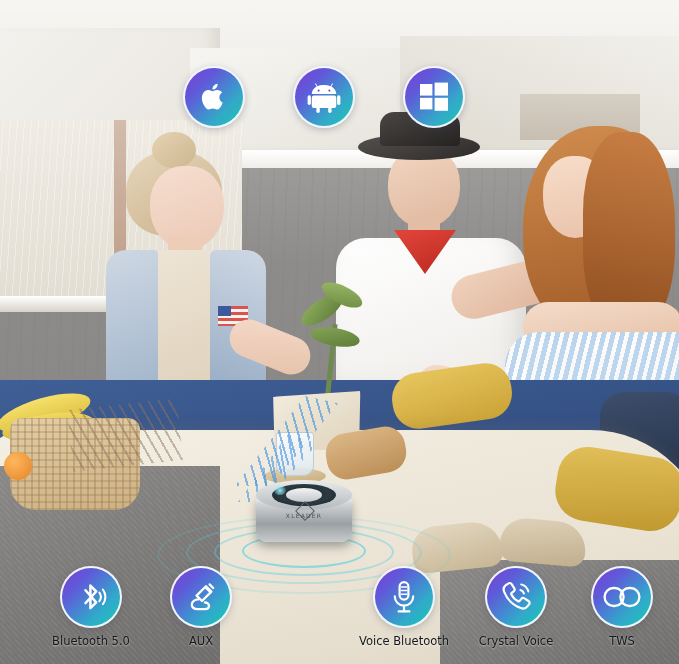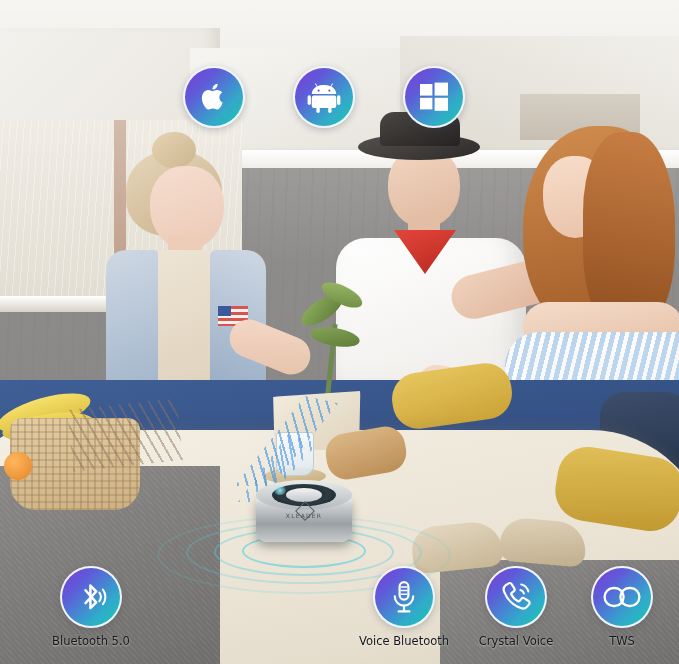--- a/index.html
+++ b/index.html
@@ -498,20 +498,33 @@
       <div class="circle">
         <svg width="32" height="34" viewBox="0 0 32 34" aria-hidden="true">
           <path d="M10.5 10.2 21.2 22.4 15.4 28.2V5.6l5.8 5.9L10.5 23.2" fill="none" stroke="#ffffff" stroke-width="2.5" stroke-linecap="round" stroke-linejoin="round"></path>
           <path d="M24.4 12.6a7.4 7.4 0 0 1 0 8.6" fill="none" stroke="#ffffff" stroke-width="2.1" stroke-linecap="round"></path>
           <path d="M27.9 9.6a12 12 0 0 1 0 14.6" fill="none" stroke="#ffffff" stroke-width="2.1" stroke-linecap="round"></path>
         </svg>
       </div>
       <div class="flabel">Bluetooth 5.0</div>
     </div>
 
+    <div class="feature" id="feat-1">
+      <div class="circle">
+        <svg width="34" height="34" viewBox="0 0 34 34" aria-hidden="true">
+          <g fill="none" stroke="#ffffff" stroke-width="2.3" stroke-linecap="round" stroke-linejoin="round">
+            <path d="M25.6 4.4 29.2 8"></path>
+            <path d="M21.6 7.4 26.2 12"></path>
+            <path d="M12.6 15.6 22.0 6.2l5.4 5.4-9.4 9.4z"></path>
+            <path d="M14.4 19.4c-3.6 0-6.6 2.2-6.6 5.2s2.6 4.6 6.0 4.6h7.0c2.4 0 4.2-1.4 4.2-3.4s-1.9-3.3-4.1-3.3"></path>
+          </g>
+        </svg>
+      </div>
+      <div class="flabel">AUX</div>
+    </div>
 
 
     <div class="feature" id="feat-3">
       <div class="circle">
         <svg width="26" height="34" viewBox="0 0 26 34" aria-hidden="true">
           <g fill="none" stroke="#ffffff" stroke-width="2.2" stroke-linecap="round">
             <rect x="8.6" y="2.2" width="8.8" height="17.4" rx="4.4"></rect>
             <path d="M3.8 16.4c0 5.1 4.1 9.2 9.2 9.2s9.2-4.1 9.2-9.2"></path>
             <path d="M13 25.8v5.4"></path>
             <path d="M7.6 31.4h10.8"></path>

